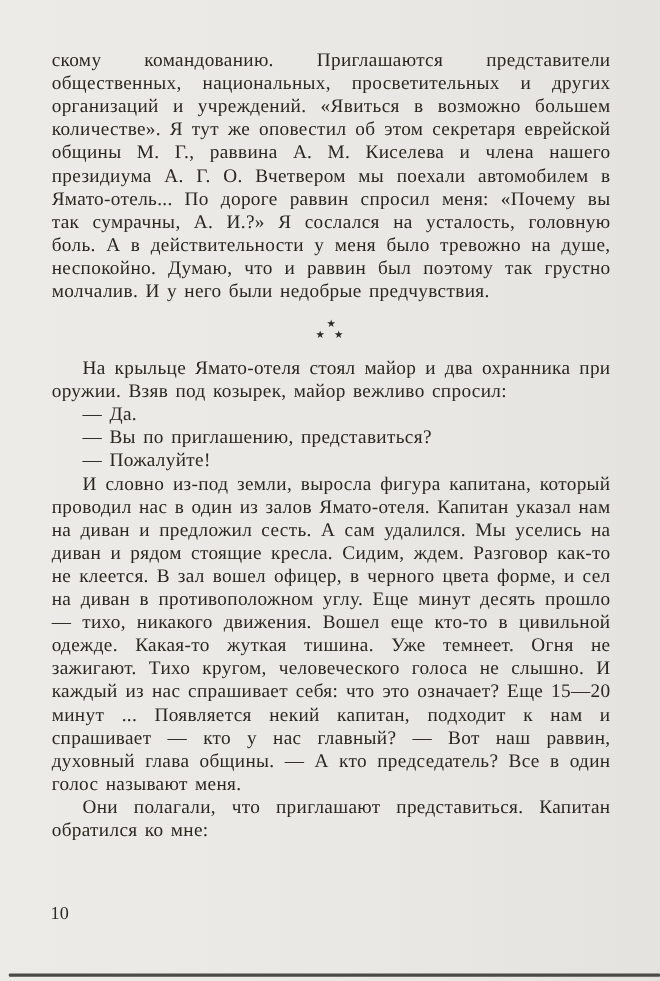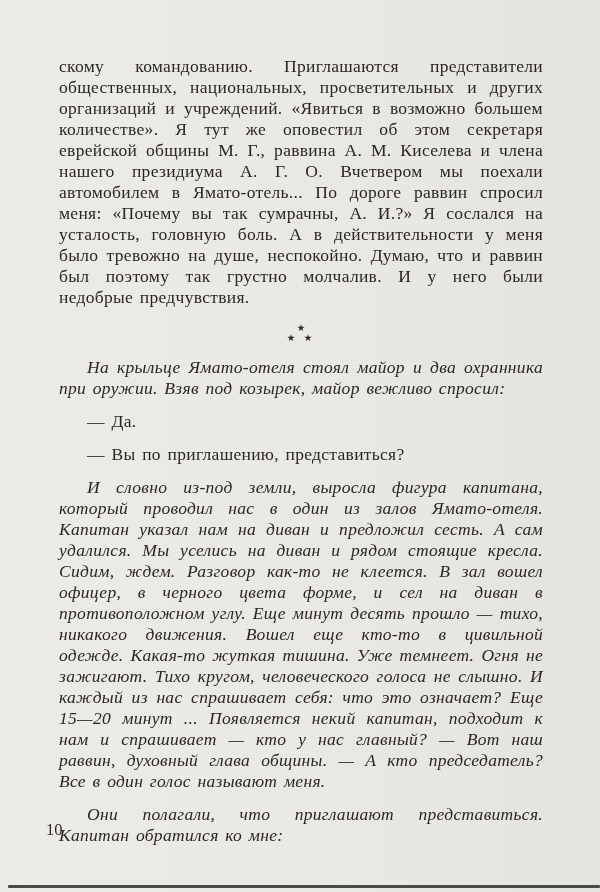--- a/index.html
+++ b/index.html
@@ -15,30 +15,29 @@
     position: relative;
     overflow: hidden;
   }
   .page {
     position: absolute;
     top: 44px;
     left: 47px;
     width: 508px;
   }
   .para {
-    margin: 12px;
+    margin: 0;
     font-size: 17.5px;
     line-height: 21px;
     text-align: justify;
     letter-spacing: 0.3px;
     word-spacing: 2px;
   }
   .para.indent {
     text-indent: 28px;
-    font-style: italic;
   }
   .para.dialogue {
     text-indent: 28px;
     text-align: left;
   }
   .asterism {
     text-align: center;
     margin: 16px 0 14px 0;
     line-height: 8px;
   }
@@ -82,20 +81,21 @@
     <span class="star-top">★</span>
     <span class="star-bottom">★ ★</span>
   </div>
 
   <p class="para indent">На крыльце Ямато-отеля стоял майор и два охранника при оружии. Взяв под козырек, майор вежливо спросил:</p>
 
   <p class="para dialogue">— Да.</p>
 
   <p class="para dialogue">— Вы по приглашению, представиться?</p>
 
+  <p class="para dialogue">— Пожалуйте!</p>
 
   <p class="para indent">И словно из-под земли, выросла фигура капитана, который проводил нас в один из залов Ямато-отеля. Капитан указал нам на диван и предложил сесть. А сам удалился. Мы уселись на диван и рядом стоящие кресла. Сидим, ждем. Разговор как-то не клеется. В зал вошел офицер, в черного цвета форме, и сел на диван в противоположном углу. Еще минут десять прошло — тихо, никакого движения. Вошел еще кто-то в цивильной одежде. Какая-то жуткая тишина. Уже темнеет. Огня не зажигают. Тихо кругом, человеческого голоса не слышно. И каждый из нас спрашивает себя: что это означает? Еще 15—20 минут ... Появляется некий капитан, подходит к нам и спрашивает — кто у нас главный? — Вот наш раввин, духовный глава общины. — А кто председатель? Все в один голос называют меня.</p>
 
   <p class="para indent">Они полагали, что приглашают представиться. Капитан обратился ко мне:</p>
 
 </div>
 
 <div class="page-number">10</div>
 
 <div class="scan-edge"></div>

